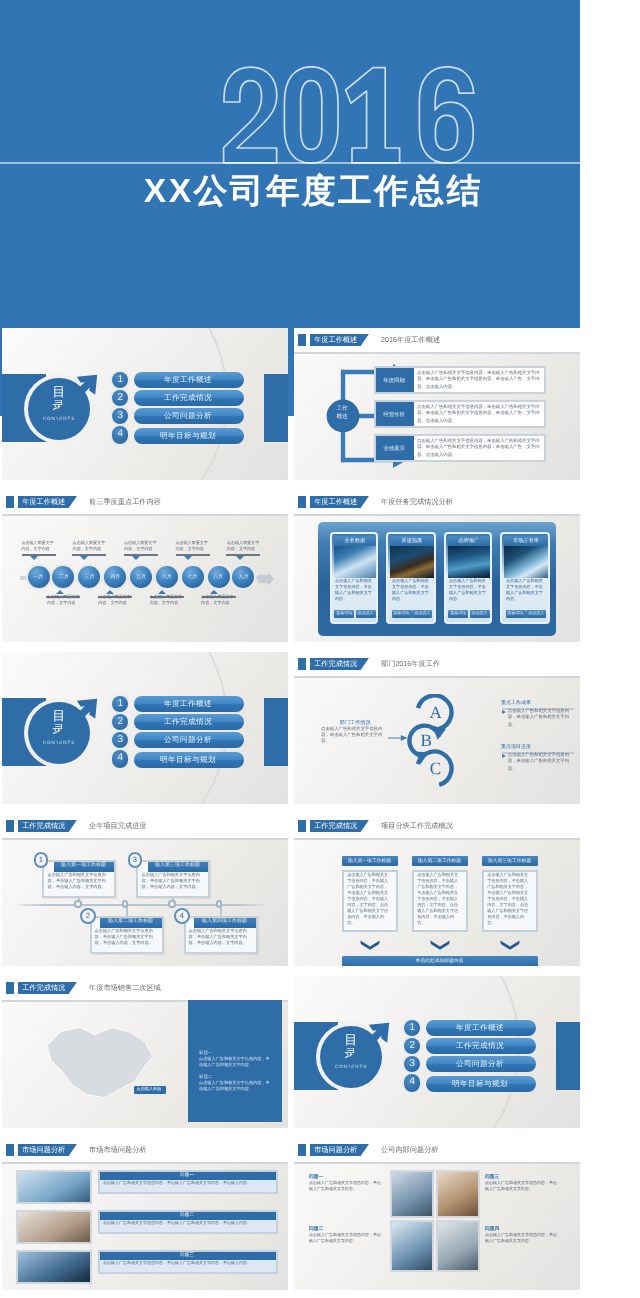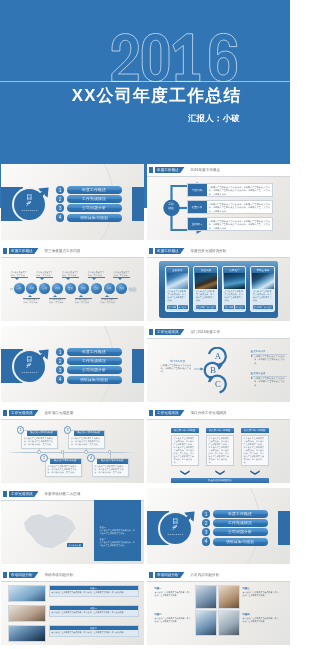--- a/index.html
+++ b/index.html
@@ -165,21 +165,20 @@
       <title>2016</title>
       <g fill="none" stroke="#c9ddee" stroke-width="0.85" stroke-linejoin="round">
         <path d="M1.0 16.0 C1.0 5.8 6.6 0.6 14.3 0.6 C22.2 0.6 27.4 6.0 27.4 14.6 C27.4 21.0 24.5 25.2 18.8 30.5 L7.5 41.0 L27.3 41.0 L27.3 48.4 L0.8 48.4 L0.8 40.8 L13.8 28.2 C18.3 23.6 19.8 20.4 19.8 15.3 C19.8 9.9 17.7 7.3 14.3 7.3 C10.9 7.3 8.9 10.0 8.9 15.6 L8.9 18.0 L1.0 18.0 Z"></path>
         <path d="M44.6 0.4 C52.9 0.4 58.0 6.5 58.0 18.2 L58.0 30.8 C58.0 42.5 52.9 48.6 44.6 48.6 C36.3 48.6 31.2 42.5 31.2 30.8 L31.2 18.2 C31.2 6.5 36.3 0.4 44.6 0.4 Z M44.6 7.3 C41.2 7.3 39.3 10.0 39.3 17.4 L39.3 31.6 C39.3 39.0 41.2 41.7 44.6 41.7 C48.0 41.7 49.9 39.0 49.9 31.6 L49.9 17.4 C49.9 10.0 48.0 7.3 44.6 7.3 Z"></path>
         <path d="M75.4 0.8 L81.6 0.8 L81.6 41.0 L88.8 41.0 L88.8 48.4 L65.0 48.4 L65.0 41.0 L72.3 41.0 L72.3 12.5 L64.5 18.6 L61.8 12.0 Z"></path>
         <path d="M118.5 13.6 C118.0 9.0 116.0 7.1 112.7 7.1 C108.9 7.1 106.6 10.4 106.6 18.6 L106.6 22.0 C108.3 19.4 110.9 18.1 114.2 18.1 C121.0 18.1 125.6 23.5 125.6 32.2 L125.6 34.8 C125.6 43.3 120.4 48.6 112.6 48.6 C104.4 48.6 98.7 43.0 98.7 32.0 L98.7 17.0 C98.7 6.1 104.3 0.4 112.7 0.4 C120.5 0.4 125.2 5.3 125.9 13.6 Z M112.4 24.7 C108.9 24.7 106.7 27.3 106.7 33.0 L106.7 34.6 C106.7 39.7 108.8 42.0 112.3 42.0 C115.8 42.0 117.8 39.4 117.8 34.0 L117.8 32.6 C117.8 27.2 115.8 24.7 112.4 24.7 Z"></path>
       </g>
     </svg>
     <div class="hero-rule"></div>
     <div class="hero-title">XX公司年度工作总结</div>
-    <div class="hero-sub">汇报人：小破</div>
   </div>
   <div class="grid">
 <div class="row">
   <div class="slide L">
     <div class="toc-ring"></div>
     <div class="toc-sq"></div>
     <div class="toc-circle"></div>
     <div class="toc-mu"><span>目</span><br><span>录</span></div>
     <div class="toc-en">CONTENTS</div>
     <svg class="toc-arrow" viewBox="0 0 24 24">

